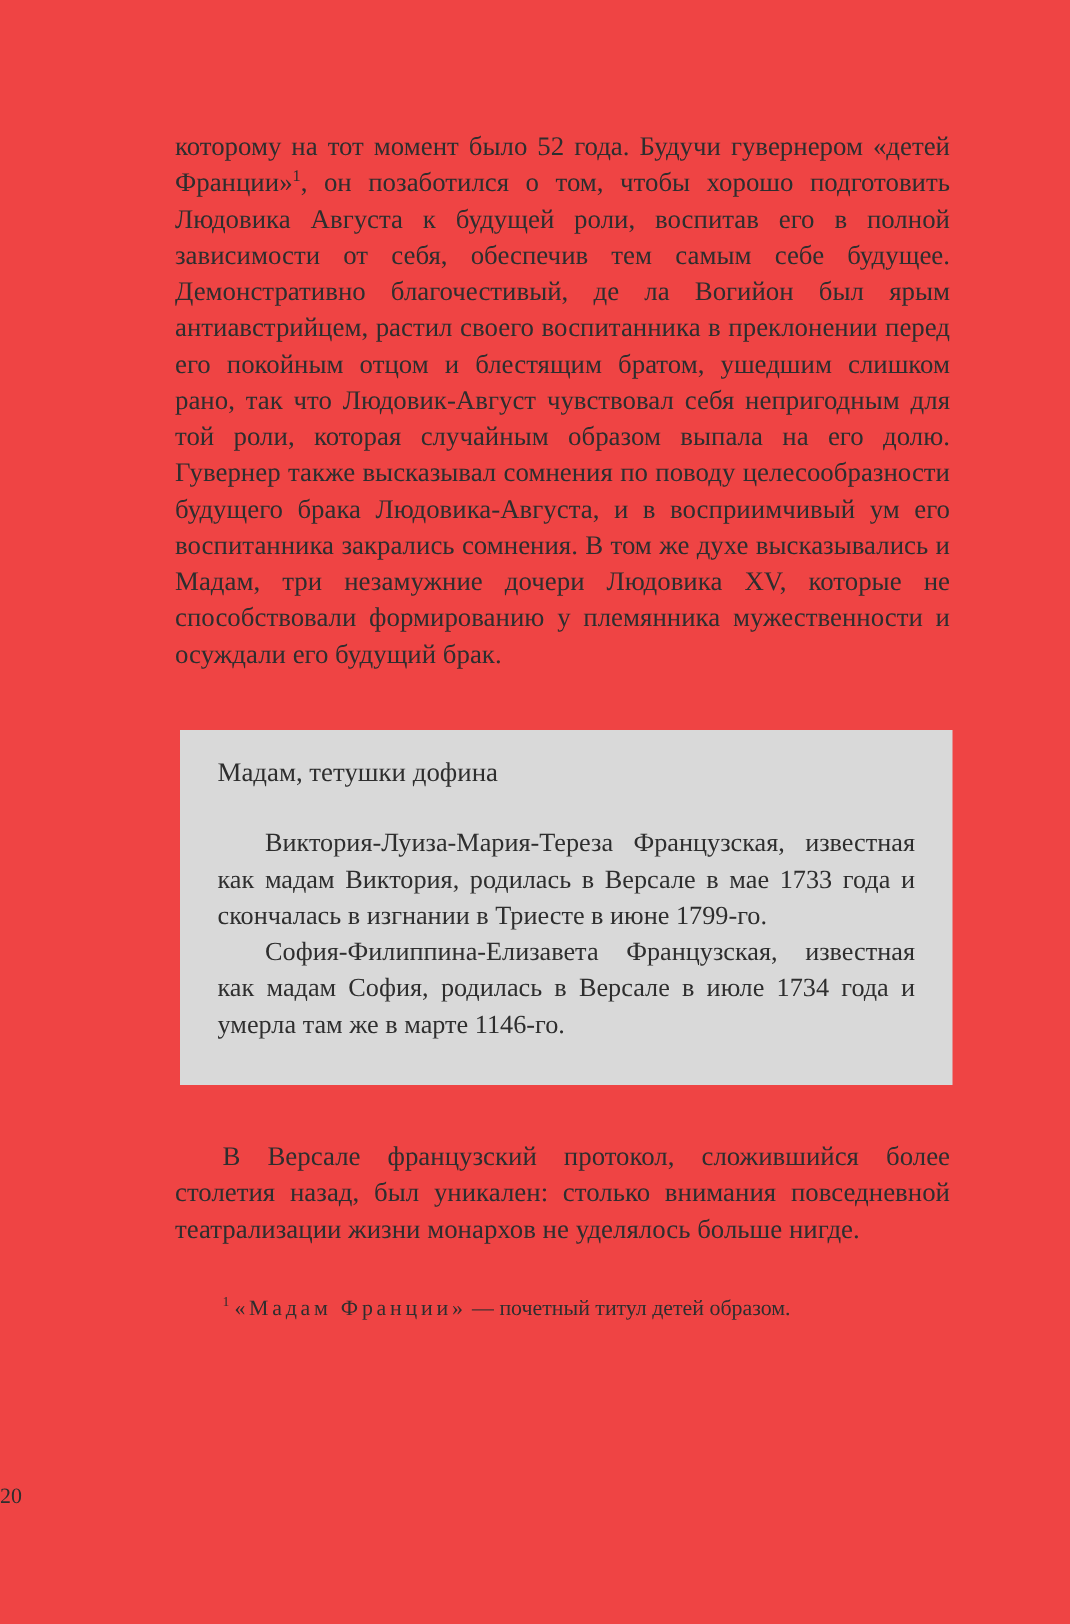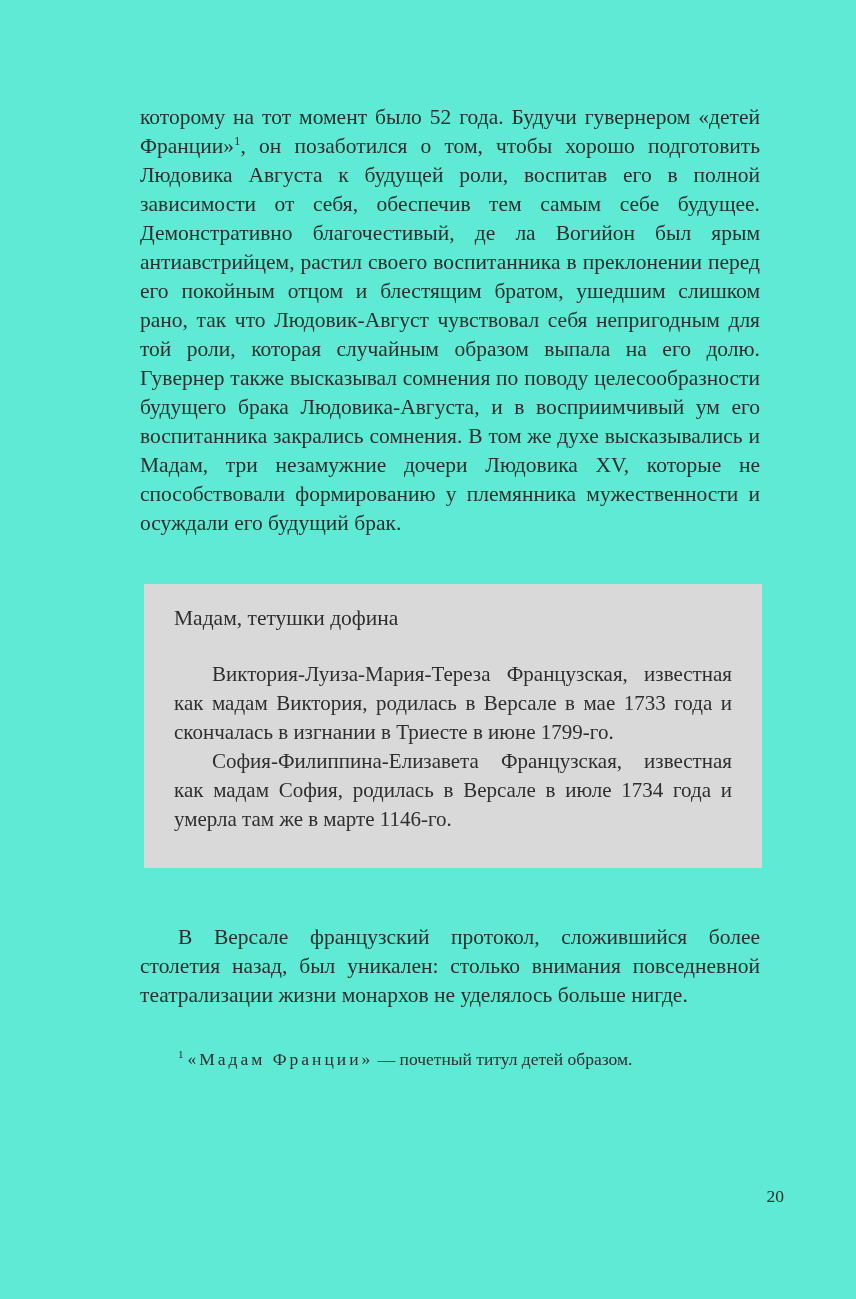--- a/index.html
+++ b/index.html
@@ -4,21 +4,21 @@
 <style>
   html, body {
     margin: 0;
     padding: 0;
     background: #ffffff;
   }
   .page {
     position: relative;
     width: 856px;
     height: 1299px;
-    background: #5eead4;
+    background: #ef4444;
     font-family: "Liberation Serif", "DejaVu Serif", serif;
     color: #2e2e2e;
     overflow: hidden;
     box-sizing: border-box;
   }
   .text-block {
     position: absolute;
     left: 140px;
     top: 103px;
     width: 620px;
@@ -51,21 +51,21 @@
   .infobox p {
     font-size: 21px;
     line-height: 29px;
     text-align: justify;
     margin: 0;
   }
   .infobox p.indented {
     text-indent: 38px;
   }
   .after-box {
-    margin-top: 55px;
+    margin-top: 43px;
     text-indent: 38px;
   }
   .footnote {
     margin-top: 32px;
     font-size: 17.5px;
     line-height: 24px;
     padding-left: 38px;
   }
   .footnote sup {
     font-size: 11px;
@@ -73,21 +73,21 @@
     margin-right: 4px;
   }
   .footnote .spaced {
     letter-spacing: 3px;
   }
   .page-number {
     position: absolute;
     left: 0;
     width: 784px;
     top: 1186px;
-    text-align: right;
+    text-align: left;
     font-size: 17.5px;
     color: #2e2e2e;
   }
 </style>
 </head>
 <body>
 
 <div class="page">
   <div class="text-block">
 

